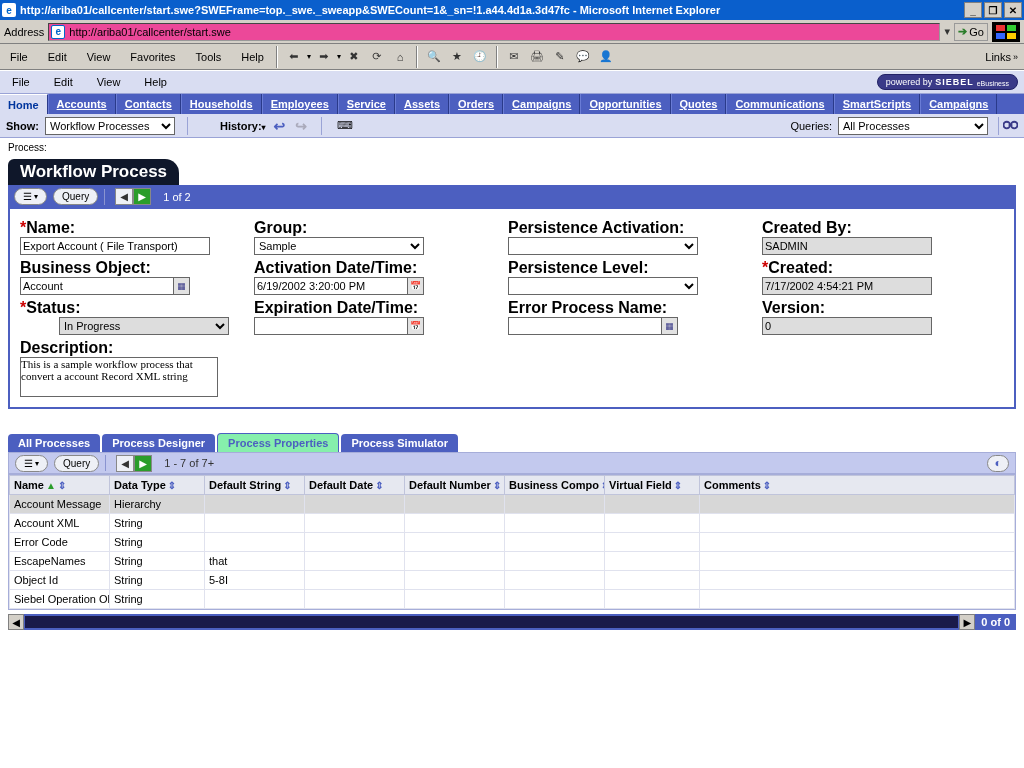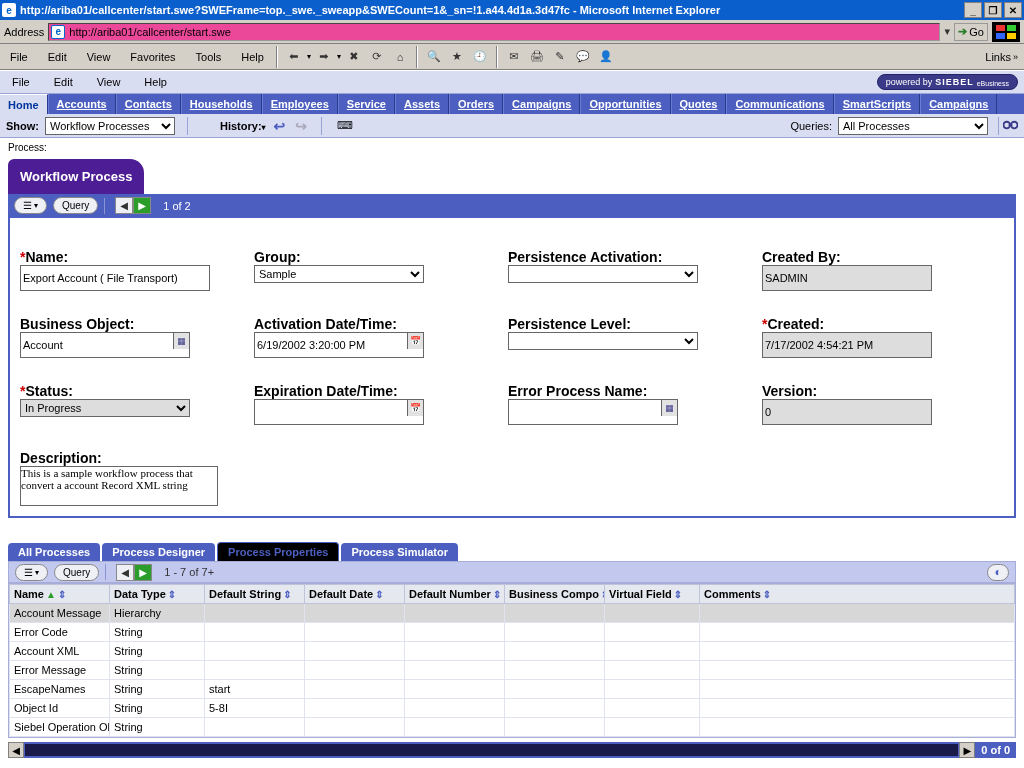--- a/index.html
+++ b/index.html
@@ -48,46 +48,46 @@
 .histarr { color:#4c5fc0; font-size:14px; font-weight:bold; padding:0 2px; }
 .histico { width:22px;height:16px;display:inline-flex;align-items:center;justify-content:center; }
 .qlbl { font-weight:normal; margin-left:auto; }
 .qsel { width:150px; height:18px; font-size:11px; background:#fff; border:1px solid #666; }
 .binoc { width:20px;height:18px;color:#3a3a88;display:flex;align-items:center;justify-content:center;border-left:1px solid #9aa3d6;padding-left:4px; margin-left:4px; }
 
 .content { background:#fff; padding:4px 8px 6px 8px; height:640px; overflow:hidden; }
 .proclbl { font-size:10px; color:#000; margin-bottom:6px; }
 
 
-.applettab { display:inline-block; background:#4c1d95; color:#fff; font-weight:bold; font-size:13px; padding:10px 12px; border-top-left-radius:6px; border-top-right-radius:14px; }
+.applettab { display:inline-block; background:#0f172a; color:#fff; font-weight:bold; font-size:17px; padding:3px 12px; border-top-left-radius:6px; border-top-right-radius:14px; }
 .applettoolbar { background:#c3c9ee; height:22px; display:flex; align-items:center; padding:0 6px; gap:6px; border-top:1px solid #4c5fc0; }
 .pillbtn { height:17px; background:#eef0f6; border:1px solid #888; border-radius:9px; padding:0 8px; font-size:10px; display:flex;align-items:center;gap:2px; }
 .pager { display:flex; align-items:center; gap:0; margin-left:4px; }
 .pgbtn { width:18px;height:17px;background:#eef0f6;border:1px solid #888;display:flex;align-items:center;justify-content:center;font-size:10px;color:#333; }
 .pgbtn.play { background:#2a9d2a;color:#fff; }
 .pagetxt { margin-left:6px; font-size:11px; color:#fff; }
 .applettoolbar.blue .pagetxt { color:#fff; }
 .applettoolbar.blue { background:#4c5fc0; }
 
 .formbox { border:2px solid #4c5fc0; padding:10px 10px 8px 10px; background:#fff; }
 .formgrid { display:grid; grid-template-columns: 200px 220px 220px 200px; column-gap:34px; row-gap:4px; }
-.fld label { display:block; font-size:14px; font-weight:bold;margin-top:21px; }
+.fld label { display:block; font-size:16px; font-weight:bold; }
 .fld .req::before { content:"*"; color:#c00; font-weight:bold; }
-.finput { width:170px; height:18px; border:1px solid #666; background:#fff; font-size:11px; padding:12px 2px; }
+.finput { width:170px; height:18px; border:1px solid #666; background:#fff; font-size:11px; padding:0 2px; }
 .fselect { width:170px; height:18px; border:1px solid #666; background:#fff; font-size:11px; }
 .ro { background:#ddd; }
 .pickwrap { position:relative; display:inline-block; }
 .pickwrap .pk { position:absolute; right:1px; top:1px; width:16px;height:16px; background:#e2e2e2; border-left:1px solid #666;display:flex;align-items:center;justify-content:center;font-size:9px;color:#3a3a88; }
 .desc { grid-column:1; }
 .desc textarea { width:198px; height:40px; border:1px solid #666; font-family:Tahoma; font-size:11px; resize:none; overflow-y:scroll; }
 
 
 .subtabwrap { margin-top:24px; display:flex; align-items:flex-end; }
 .subtab { background:#4c5fc0; color:#fff; font-weight:bold; font-size:11px; padding:3px 10px; border-top-left-radius:4px; border-top-right-radius:4px; margin-right:2px; }
-.subtab.selected { background:#000000; color:#4c5fc0; border:1px solid #4c5fc0; border-bottom:none; }
+.subtab.selected { background:#86efac; color:#4c5fc0; border:1px solid #4c5fc0; border-bottom:none; }
 .lowertoolbar { background:#c3c9ee; height:22px; display:flex; align-items:center; padding:0 6px; gap:6px; border:1px solid #a6add9; }
 .lowertoolbar .pagetxt { color:#333;text-align:center; }
 .cogbtn { margin-left:auto; width:22px;height:17px;border:1px solid #888;border-radius:9px;background:#eef0f6;display:flex;align-items:center;justify-content:center;font-size:12px;color:#4c5fc0; }
 
 
 .listwrap { border:1px solid #a6add9; }
 table.list { width:100%; border-collapse:collapse; font-size:11px; table-layout:fixed; }
 table.list th { background:#e6e8f0; border:1px solid #c0c4db; padding:3px 4px; text-align:left; font-weight:bold; white-space:nowrap; overflow:hidden; }
 table.list th .sort { color:#4c5fc0; font-size:10px; margin-left:2px; }
 table.list th .sortg { color:#2a9d2a; font-size:10px; margin-left:2px; }
@@ -251,21 +251,21 @@
         <div class="fld"><label>Business Object:</label>
           <span class="pickwrap"><input class="finput" value="Account" style=""><span class="pk">▦</span></span></div>
         <div class="fld"><label>Activation Date/Time:</label>
           <span class="pickwrap"><input class="finput" value="6/19/2002 3:20:00 PM" style=""><span class="pk">📅</span></span></div>
         <div class="fld"><label>Persistence Level:</label>
           <select class="fselect" style="width:190px"><option></option></select></div>
         <div class="fld"><label><span class="req"></span><span>Created:</span></label>
           <input class="finput ro" readonly="" value="7/17/2002 4:54:21 PM" style=""></div>
 
         <div class="fld"><label><span class="req"></span><span>Status:</span></label>
-          <select class="fselect" style="background:#ddd;"><option>In Progress</option></select></div>
+          <select class="fselect" style="background:#ddd;margin-left:39px;"><option>In Progress</option></select></div>
         <div class="fld"><label>Expiration Date/Time:</label>
           <span class="pickwrap"><input class="finput" value="" style=""><span class="pk">📅</span></span></div>
         <div class="fld"><label>Error Process Name:</label>
           <span class="pickwrap"><input class="finput" value="" style=""><span class="pk">▦</span></span></div>
         <div class="fld"><label>Version:</label>
           <input class="finput ro" readonly="" value="0" style=""></div>
 
         <div class="fld desc"><label>Description:</label>
           <textarea style="">This is a sample workflow process that convert a account Record XML string</textarea></div>
       </div>
@@ -318,53 +318,43 @@
             <td>Account Message</td>
             <td>Hierarchy</td>
             <td></td>
             <td></td>
             <td></td>
             <td></td>
             <td></td>
             <td></td>
           </tr>
           <tr>
+            <td>Account XML</td>
+            <td>String</td>
+            <td></td>
+            <td></td>
+            <td></td>
+            <td></td>
+            <td></td>
+            <td></td>
+          </tr>
+          <tr>
             <td>Error Code</td>
             <td>String</td>
             <td></td>
             <td></td>
             <td></td>
             <td></td>
             <td></td>
             <td></td>
           </tr>
           <tr>
-            <td>Account XML</td>
-            <td>String</td>
-            <td></td>
-            <td></td>
-            <td></td>
-            <td></td>
-            <td></td>
-            <td></td>
-          </tr>
-          <tr>
-            <td>Error Message</td>
-            <td>String</td>
-            <td></td>
-            <td></td>
-            <td></td>
-            <td></td>
-            <td></td>
-            <td></td>
-          </tr>
-          <tr>
             <td>EscapeNames</td>
             <td>String</td>
-            <td>start</td>
+            <td>that</td>
             <td></td>
             <td></td>
             <td></td>
             <td></td>
             <td></td>
           </tr>
           <tr>
             <td>Object Id</td>
             <td>String</td>
             <td>5-8I</td>

